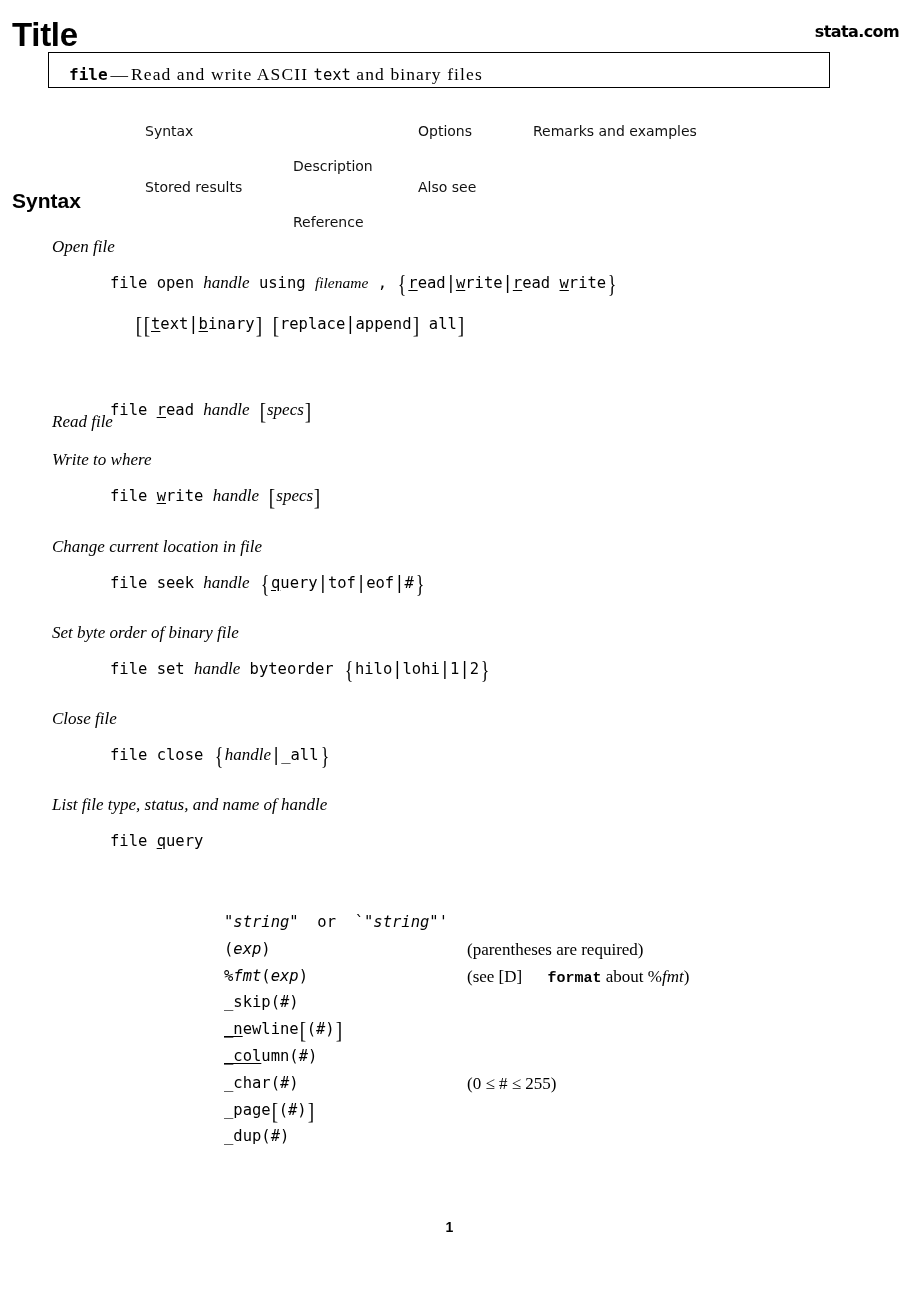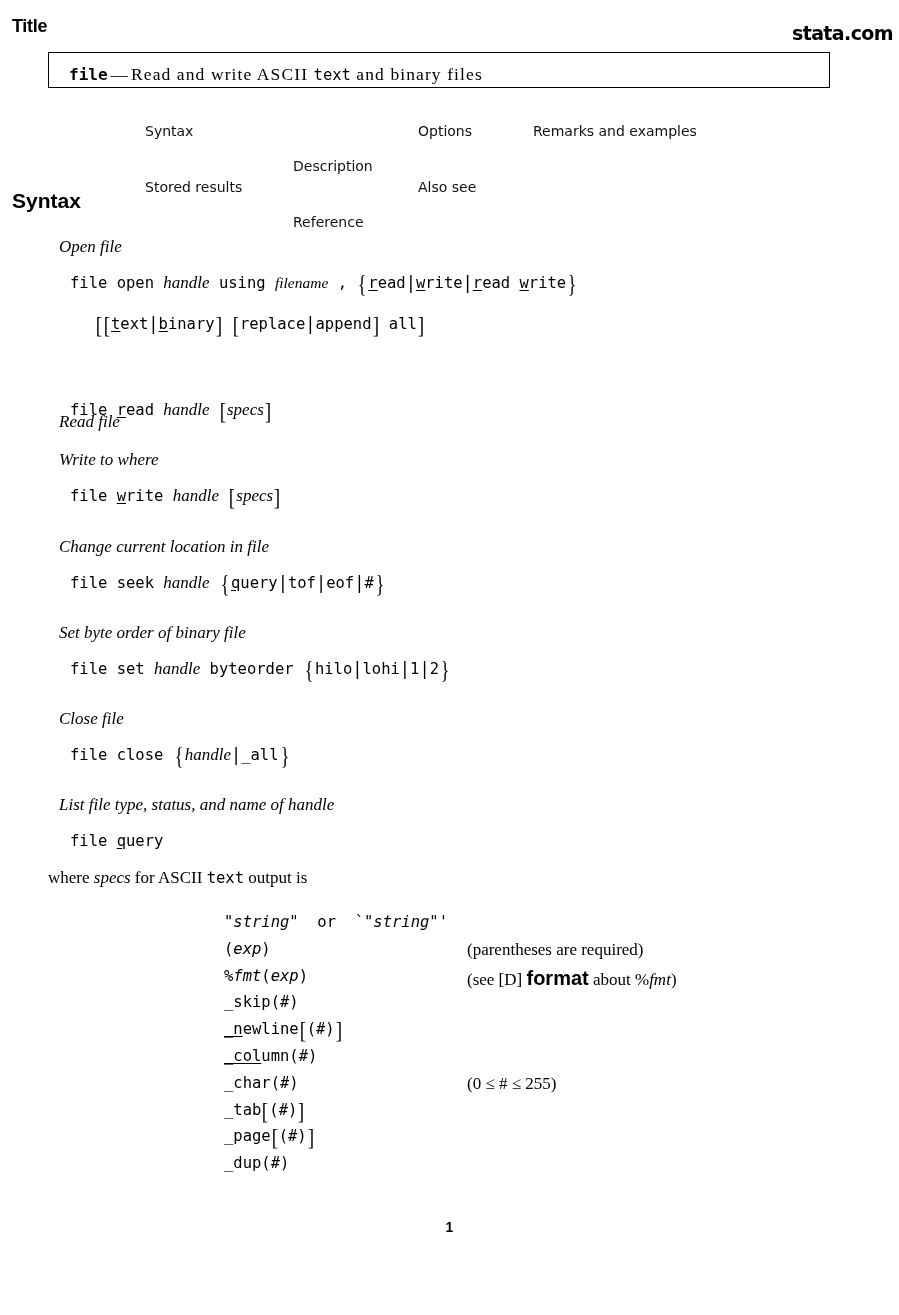--- a/index.html
+++ b/index.html
@@ -15,26 +15,26 @@
     color: #000000;
     overflow: hidden;
   }
 
   .page { position: relative; width: 899px; height: 1315px; }
 
   
   .hdr-title {
     position: absolute; left: 12px; top: 16px;
     font-family: "Liberation Sans", sans-serif;
-    font-weight: bold; font-size: 18px; letter-spacing: -0.3px;
+    font-weight: bold; font-size: 33px; letter-spacing: -0.3px;
   }
   .hdr-brand {
-    position: absolute; right: 6px; top: 22px;
+    position: absolute; right: 0; top: 22px;
     font-family: "DejaVu Sans", sans-serif;
-    font-weight: bold; font-size: 19px; letter-spacing: -0.6px;
+    font-weight: bold; font-size: 16px; letter-spacing: -0.6px;
   }
 
   
   .titlebox {
     position: absolute; left: 48px; top: 52px;
     width: 782px; height: 36px;
     border: 1.4px solid #000;
     box-sizing: border-box;
   }
   .titlebox-text {
@@ -67,27 +67,27 @@
 
   
   .sec-head {
     position: absolute; left: 12px;
     font-family: "Liberation Sans", sans-serif;
     font-weight: bold; font-size: 21px;
   }
 
   
   .caption {
-    position: absolute; left: 59px;
+    position: absolute; left: 52px;
     font-style: italic; font-size: 17px; white-space: nowrap;
   }
   .cmdline {
     position: absolute;
     font-family: "DejaVu Sans Mono", monospace;
-    font-size: 15.5px; white-space: nowrap;
+    font-size: 15.5px; white-space: nowrap; margin-left: 40px;
   }
   .cmdline i, .it {
     font-family: "Liberation Serif", serif;
     font-style: italic; font-size: 17px;
   }
   u.ab { text-decoration: underline; text-underline-offset: 1.5px; }
 
   
   .brc, .brk {
     font-family: "Liberation Serif", serif;
@@ -110,22 +110,22 @@
   .spec-left {
     width: 243px;
     font-family: "DejaVu Sans Mono", monospace;
     font-size: 15.5px; white-space: nowrap;
   }
   .spec-right {
     font-family: "Liberation Serif", serif;
     font-size: 17px; white-space: nowrap;
   }
   .spec-right .monob {
-    font-family: Liberation Sans, sans-serif;
-    font-weight: bold; font-size: 20px;
+    font-family: Liberation Mono, monospace;
+    font-weight: bold; font-size: 15px; margin-left: 21px;
   }
 
   
   .whereline {
     position: absolute; left: 48px; top: 868px;
     font-size: 17px; white-space: nowrap;
   }
   .whereline .mono {
     font-family: "DejaVu Sans Mono", monospace; font-size: 15.5px;
   }
@@ -199,23 +199,20 @@
   <div class="caption" style="top:709px;">Close file</div>
   <div class="cmdline" style="left:70px; top:745px;">
     file close <span class="brc">{</span><i>handle</i><span class="bar">|</span>_all<span class="brc">}</span>
   </div>
 
   <div class="caption" style="top:795px;">List file type, status, and name of handle</div>
   <div class="cmdline" style="left:70px; top:832px;">
     file <u class="ab">q</u>uery
   </div>
 
-  <div class="whereline">
-    <span>where </span><i class="it">specs</i><span> for ASCII </span><span class="mono">text</span><span> output is</span>
-  </div>
 
   <div class="specs">
 
     <div class="specrow">
       <span class="spec-left">"<i>string</i>"&nbsp; or &nbsp;`"<i>string</i>"'</span>
       <span class="spec-right"></span>
     </div>
 
     <div class="specrow">
       <span class="spec-left">(<i style="font-size:15.5px;">exp</i>)</span>
@@ -240,24 +237,20 @@
     <div class="specrow">
       <span class="spec-left"><u class="ab">_col</u>umn(<i style="font-size:15.5px;">#</i>)</span>
       <span class="spec-right"></span>
     </div>
 
     <div class="specrow">
       <span class="spec-left">_char(<i style="font-size:15.5px;">#</i>)</span>
       <span class="spec-right">(0 ≤ # ≤ 255)</span>
     </div>
 
-    <div class="specrow">
-      <span class="spec-left">_tab<span class="brk">[</span>(<i style="font-size:15.5px;">#</i>)<span class="brk">]</span></span>
-      <span class="spec-right"></span>
-    </div>
 
     <div class="specrow">
       <span class="spec-left">_page<span class="brk">[</span>(<i style="font-size:15.5px;">#</i>)<span class="brk">]</span></span>
       <span class="spec-right"></span>
     </div>
 
     <div class="specrow">
       <span class="spec-left">_dup(<i style="font-size:15.5px;">#</i>)</span>
       <span class="spec-right"></span>
     </div>

